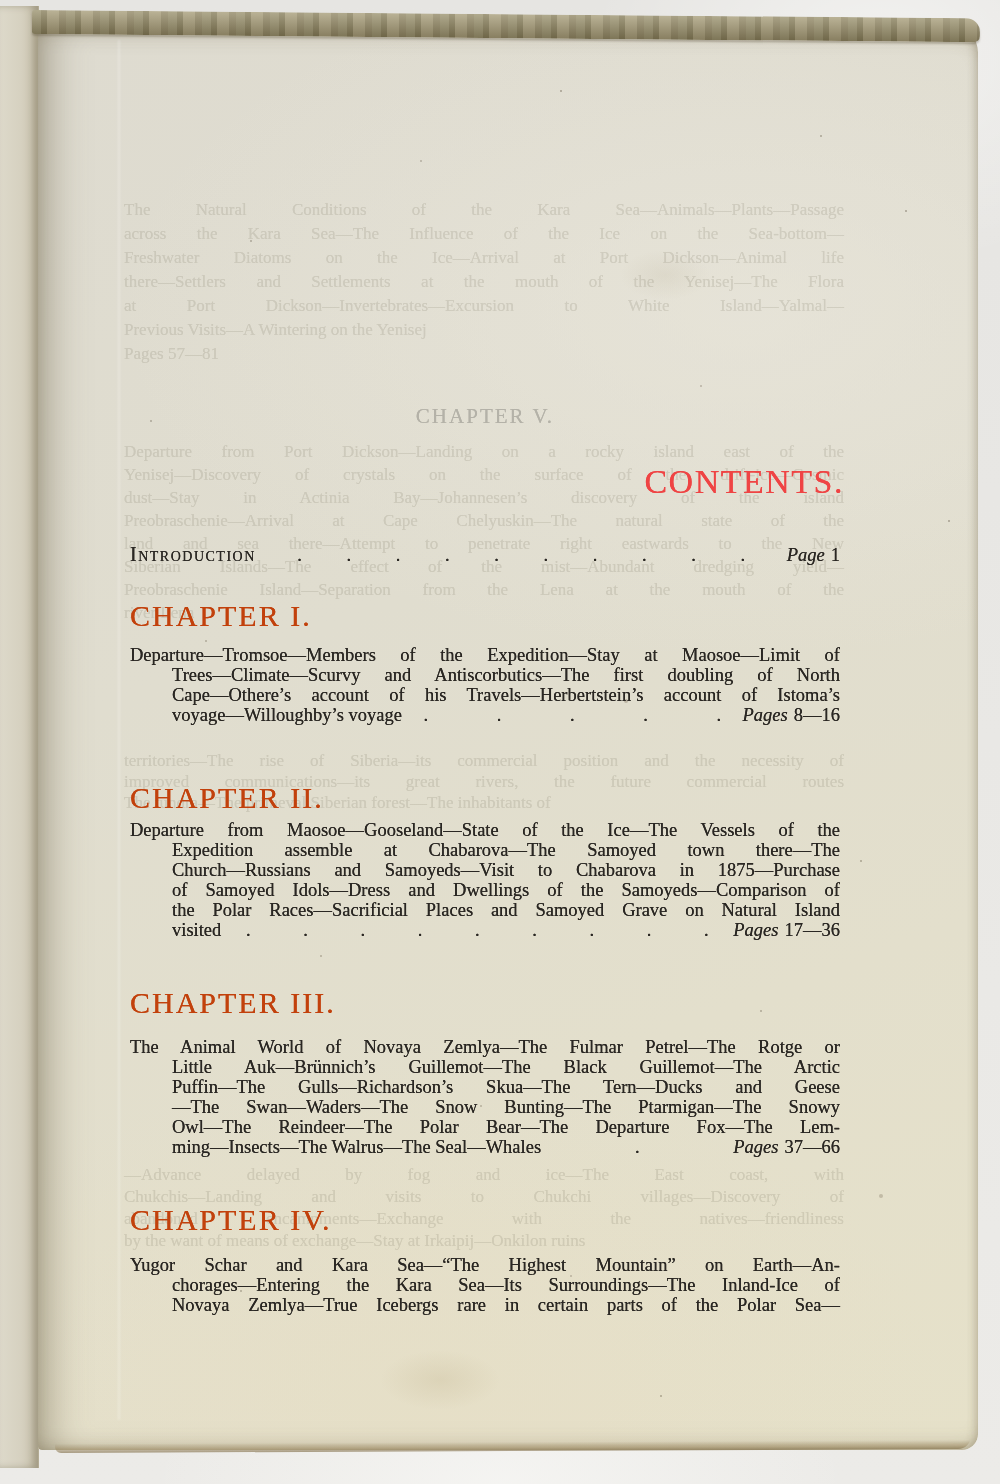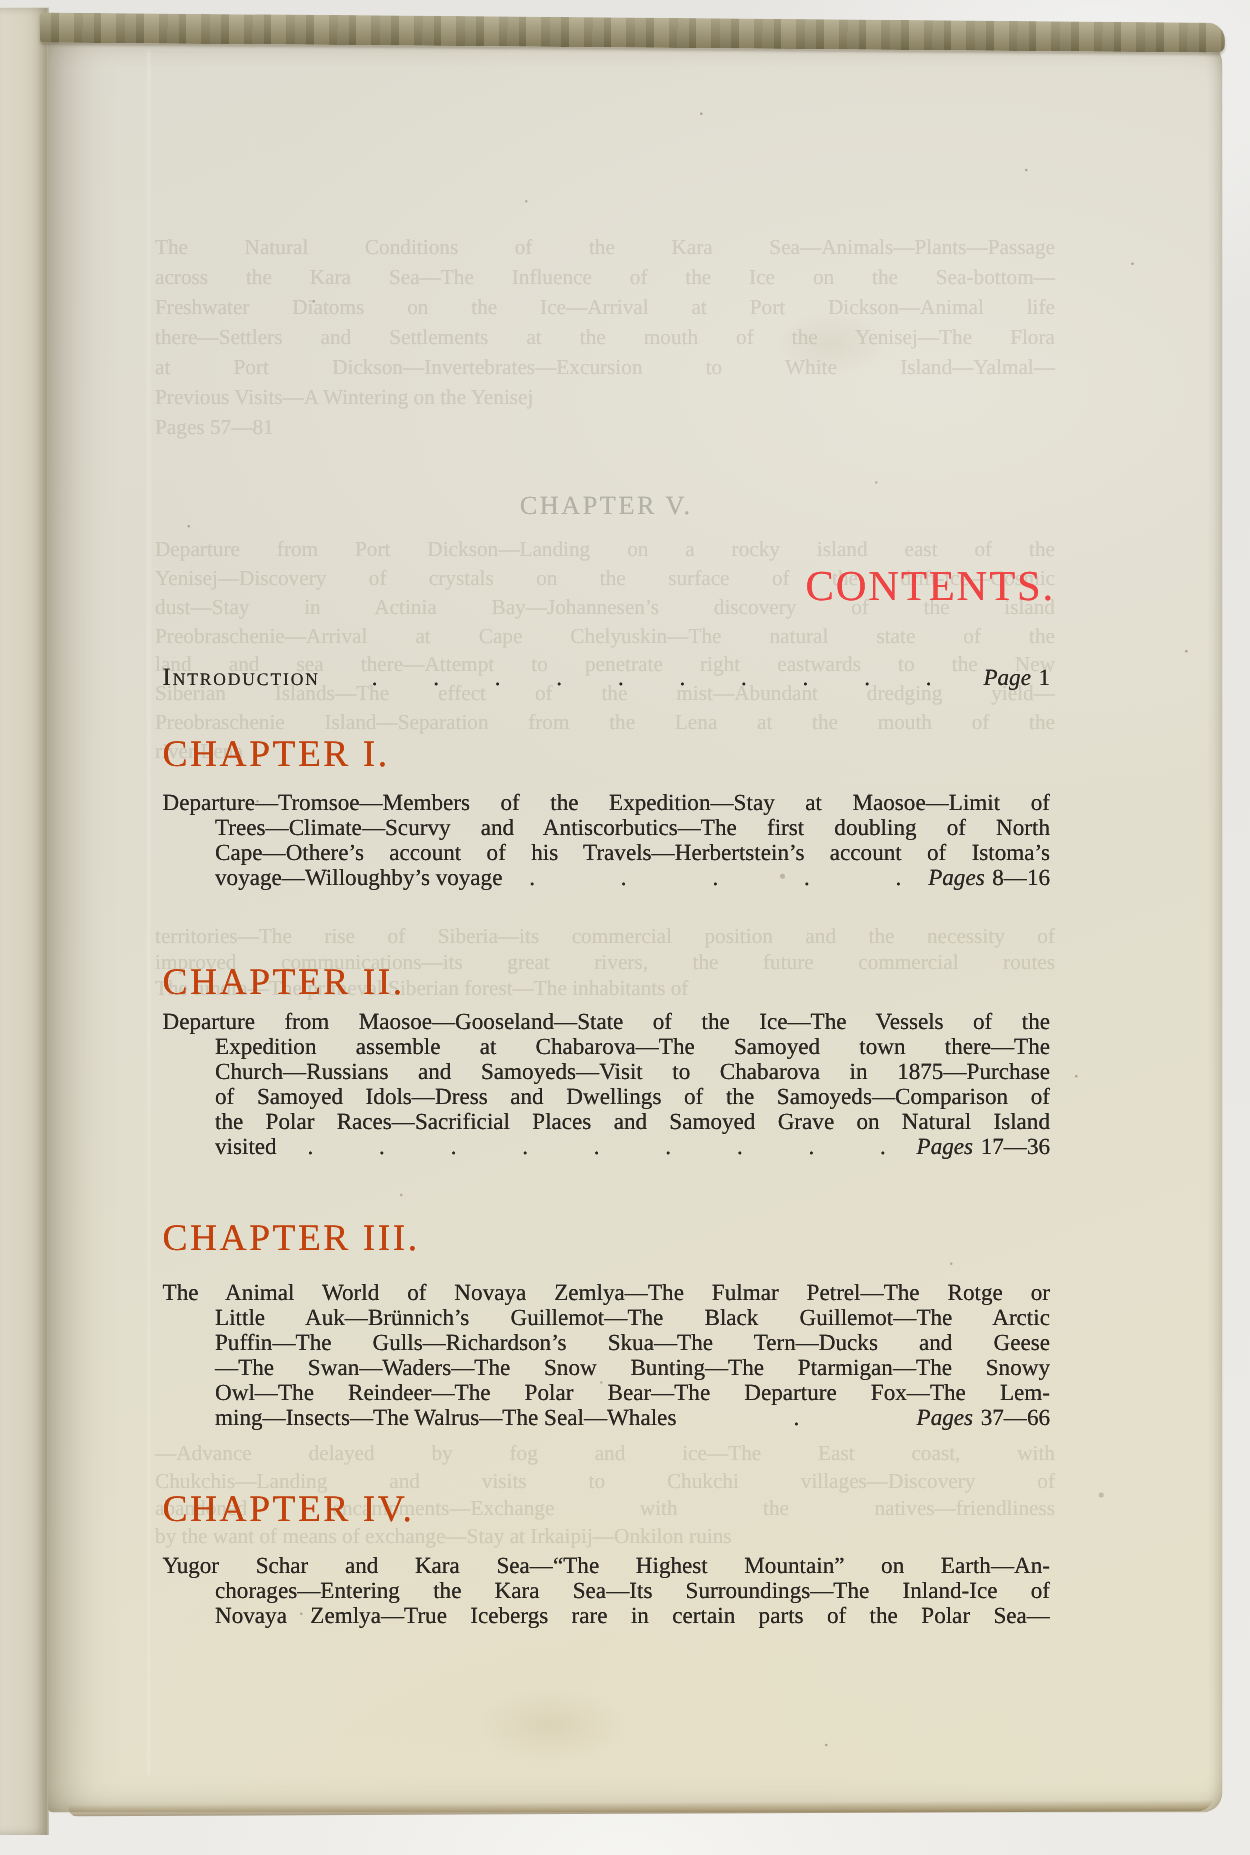--- a/index.html
+++ b/index.html
@@ -61,21 +61,21 @@
       320px 955px 0 0 rgba(75,62,45,.32), 760px 1010px 0 0 rgba(75,62,45,.35),
       480px 1105px 0 0 rgba(75,62,45,.30), 880px 1195px 0 1px rgba(90,75,55,.25),
       240px 1290px 0 0 rgba(75,62,45,.35), 660px 1395px 0 0 rgba(75,62,45,.38),
       420px 160px 0 0 rgba(75,62,45,.30), 570px 1275px 0 0 rgba(75,62,45,.28);
   }
   .stain{position:absolute;border-radius:50%;}
   .stain.s1{left:380px;top:1350px;width:120px;height:60px;background:radial-gradient(closest-side,rgba(160,140,90,.14),rgba(160,140,90,0));}
   .stain.s2{left:620px;top:250px;width:90px;height:50px;background:radial-gradient(closest-side,rgba(150,135,95,.10),rgba(150,135,95,0));}
 
   
-  .content{position:absolute;left:130px;top:0;width:710px;height:1224px;z-index:6;
+  .content{position:absolute;left:130px;top:12px;width:710px;height:1224px;z-index:6;
     color:#2a2723;}
   .content *{text-shadow:0 0 .35px currentColor;}
   .title{position:absolute;width:100%;text-align:right;margin:4px;
     font-size:34px;font-weight:normal;letter-spacing:1.5px;color:#ef4444;line-height:1;}
   .chead{position:absolute;width:100%;text-align:left;
     font-size:30px;letter-spacing:2px;color:#c2410c;line-height:1;}
   .para{position:absolute;width:100%;font-size:18.5px;line-height:20px;}
   .jline{text-align:justify;text-align-last:justify;height:20px;white-space:nowrap;}
   .ind{padding-left:42px;}
   .lastline{display:flex;align-items:baseline;height:20px;}

